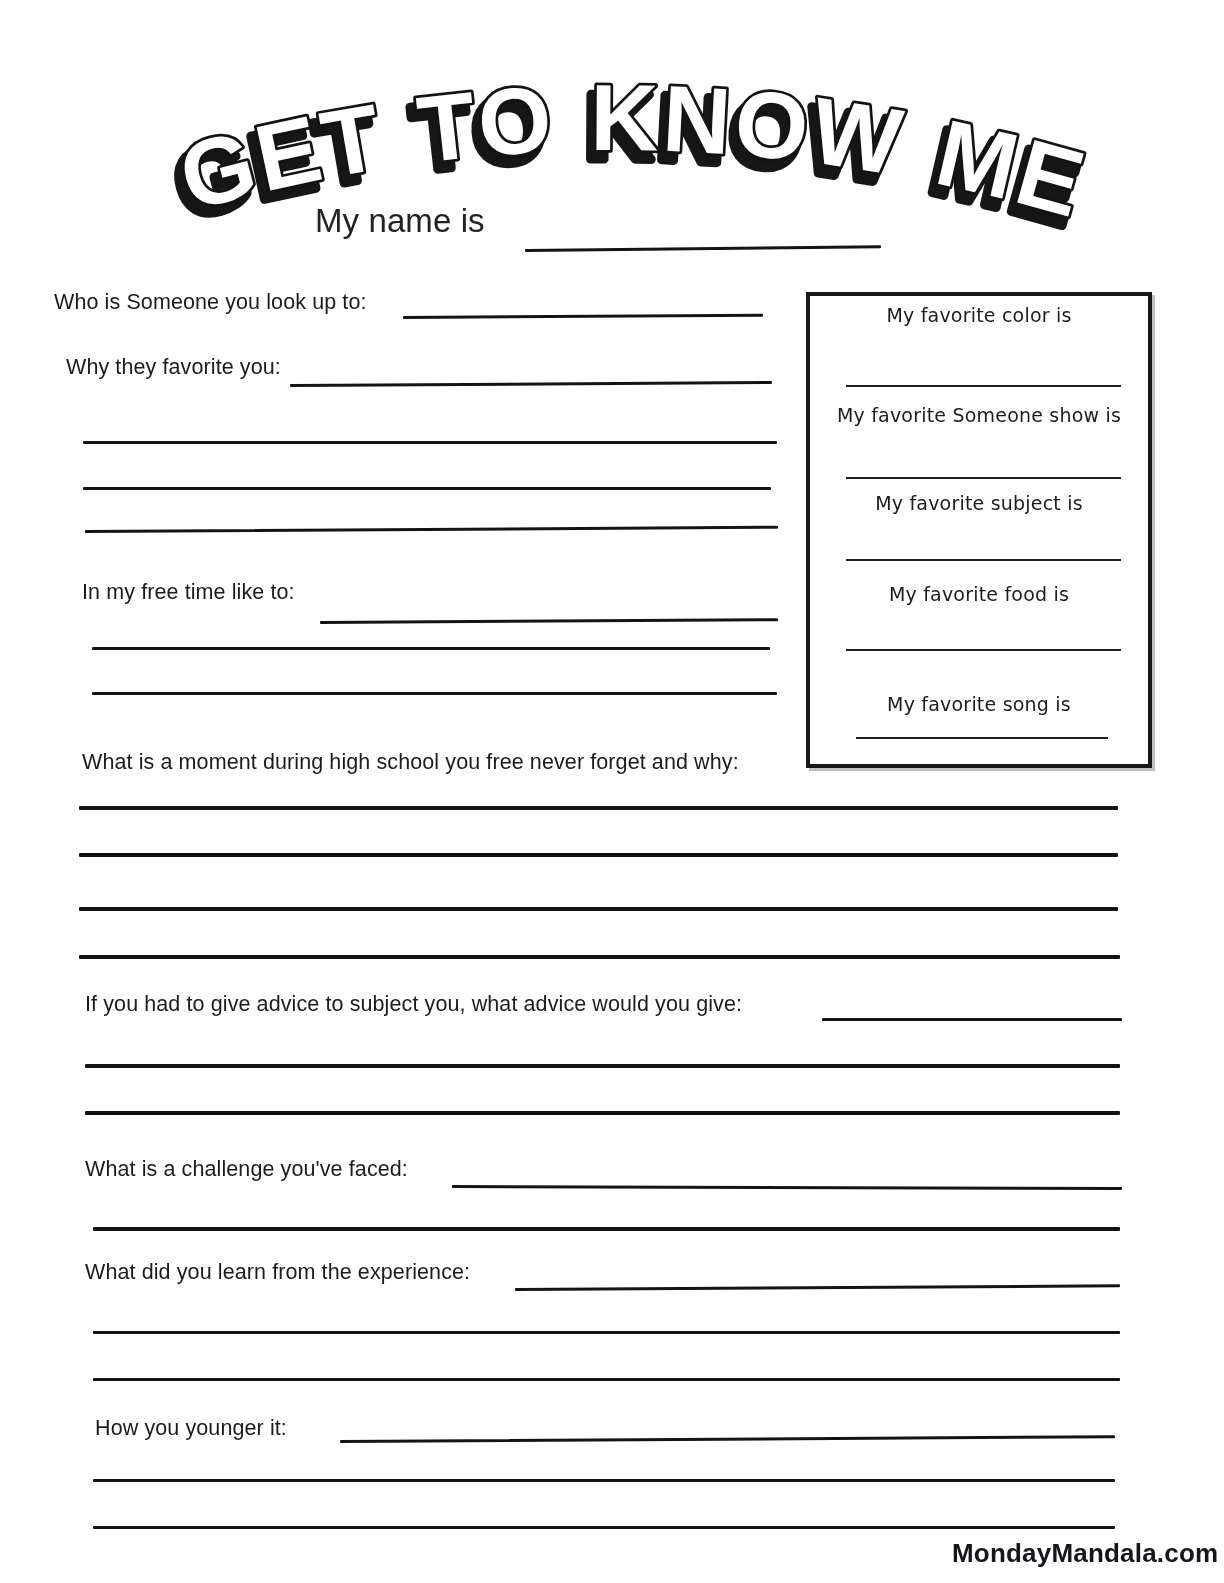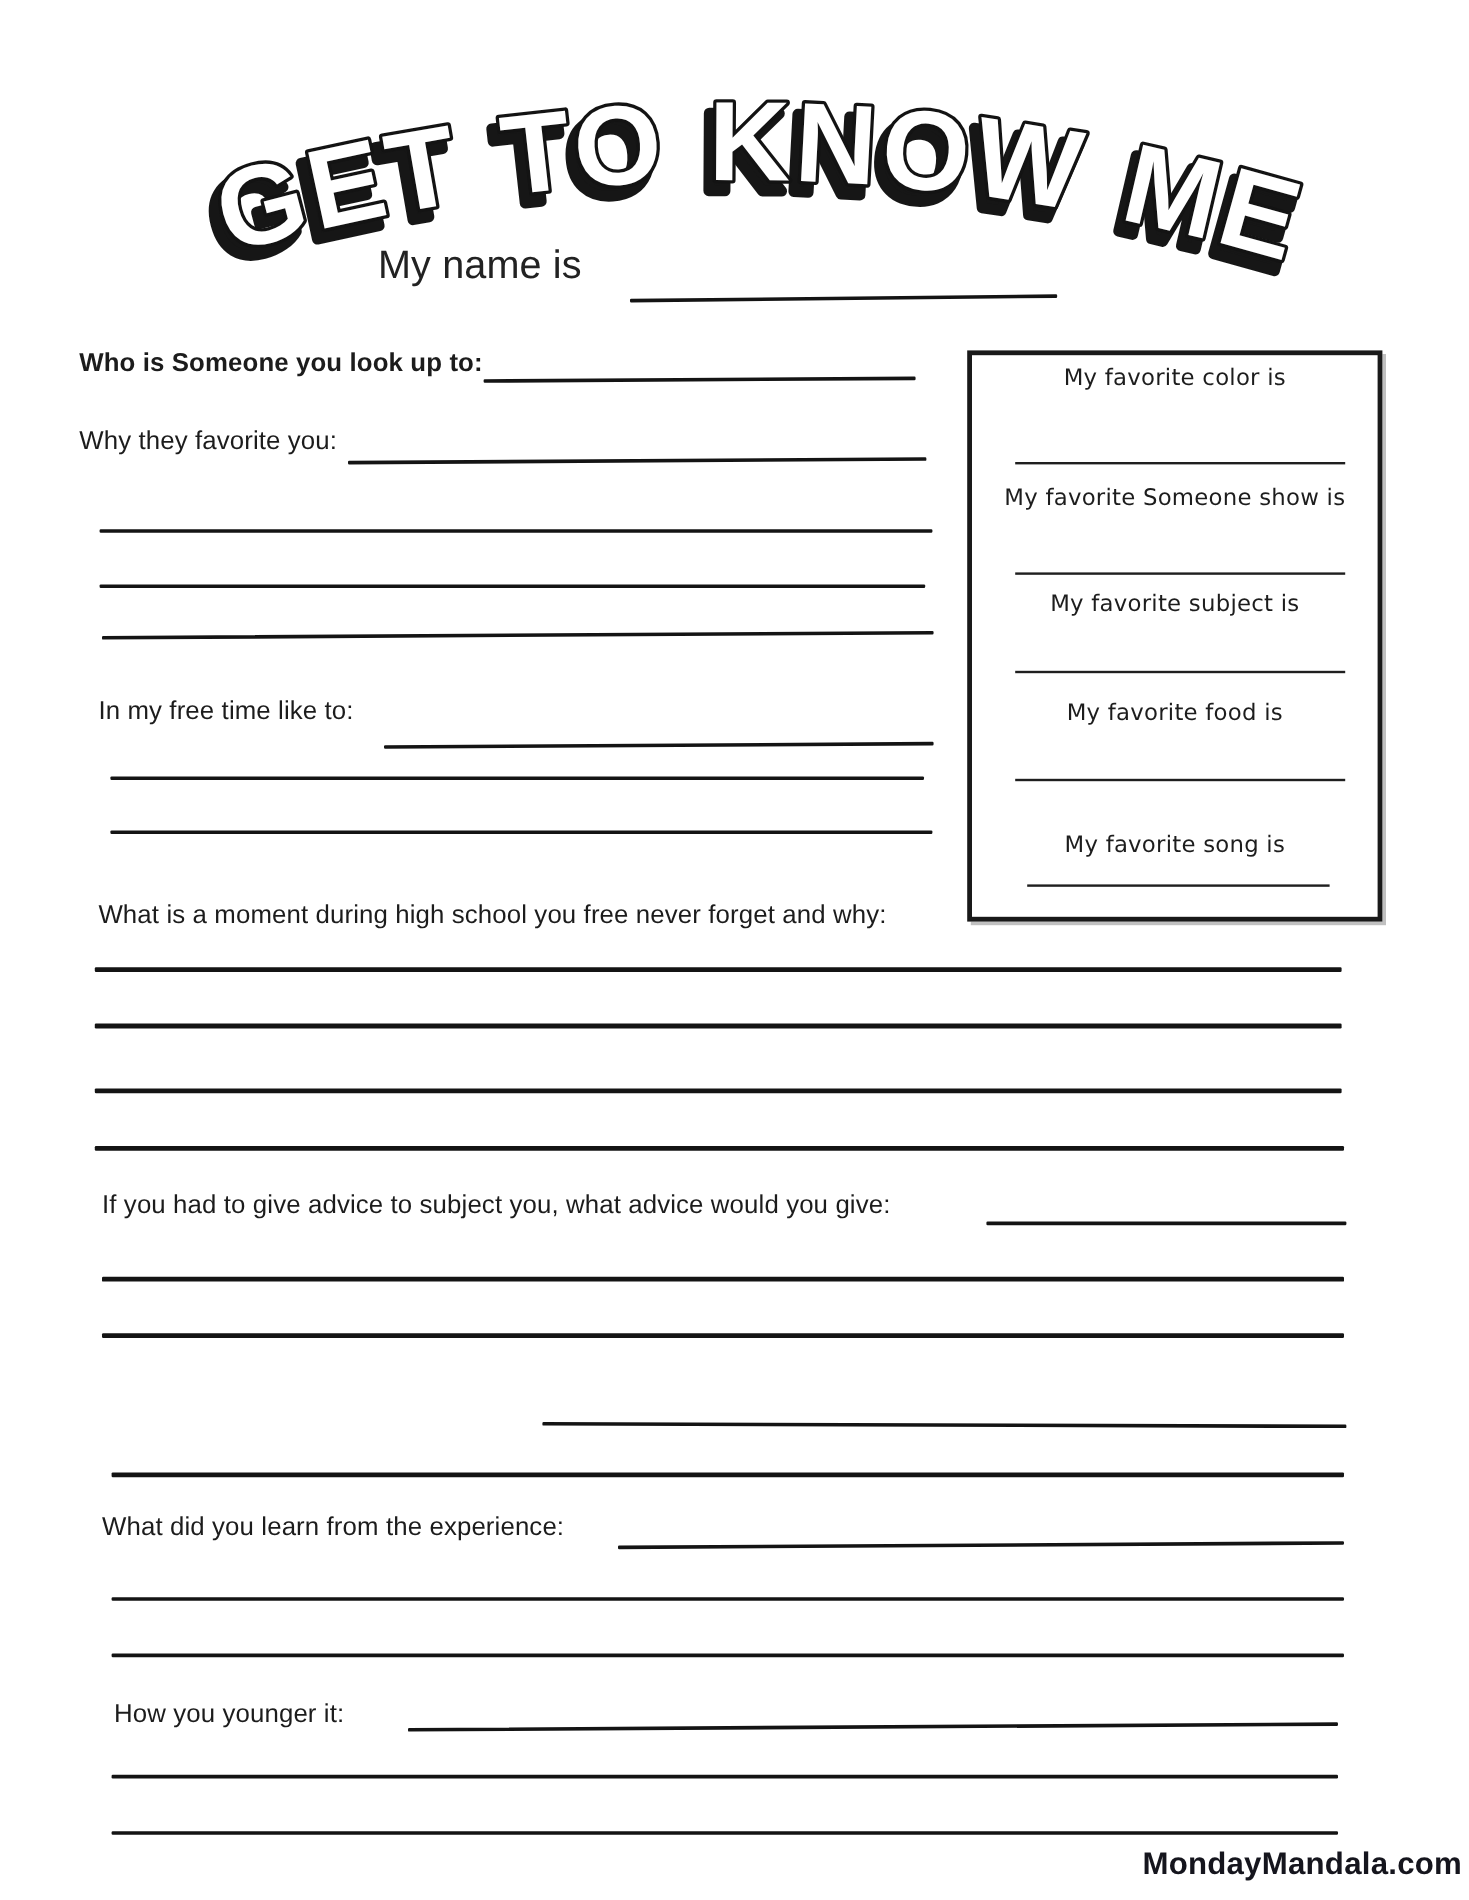--- a/index.html
+++ b/index.html
@@ -38,21 +38,21 @@
       <textPath href="#arcPath" startOffset="6">GET TO KNOW ME</textPath>
     </text>
     <text class="title-text title-main">
       <textPath href="#arcPath" startOffset="6">GET TO KNOW ME</textPath>
     </text>
   </svg>
 
   <div class="label name-label" style="left:315px;top:202px;">My name is</div>
   <div class="rule t-up2" style="left:525px;top:249px;width:356px;"></div>
 
-  <div class="label" style="left:66px;top:290px;font-weight:bold;">Who is Someone you look up to:</div>
+  <div class="label" style="left:54px;top:290px;">Who is Someone you look up to:</div>
   <div class="rule t-up" style="left:403px;top:316px;width:360px;"></div>
 
   <div class="label" style="left:66px;top:355px;">Why they favorite you:</div>
   <div class="rule t-up" style="left:290px;top:384px;width:482px;"></div>
   <div class="rule" style="left:83px;top:441px;width:694px;"></div>
   <div class="rule" style="left:83px;top:487px;width:688px;"></div>
   <div class="rule t-up" style="left:85px;top:530px;width:693px;"></div>
 
   <div class="label" style="left:82px;top:580px;">In my free time like to:</div>
   <div class="rule t-up" style="left:320px;top:621px;width:458px;"></div>
@@ -76,20 +76,21 @@
   <div class="rule thick" style="left:79px;top:806px;width:1039px;"></div>
   <div class="rule thick" style="left:79px;top:853px;width:1039px;"></div>
   <div class="rule thick" style="left:79px;top:907px;width:1039px;"></div>
   <div class="rule thick" style="left:79px;top:955px;width:1041px;"></div>
 
   <div class="label" style="left:85px;top:992px;">If you had to give advice to subject you, what advice would you give:</div>
   <div class="rule" style="left:822px;top:1018px;width:300px;"></div>
   <div class="rule thick" style="left:85px;top:1064px;width:1035px;"></div>
   <div class="rule thick" style="left:85px;top:1111px;width:1035px;"></div>
 
+  <div class="label" style="left:85px;top:1157px;">What is a challenge you've faced:</div>
   <div class="rule t-dn" style="left:452px;top:1185px;width:670px;"></div>
   <div class="rule thick" style="left:93px;top:1227px;width:1027px;"></div>
 
   <div class="label" style="left:85px;top:1260px;">What did you learn from the experience:</div>
   <div class="rule t-up" style="left:515px;top:1288px;width:605px;"></div>
   <div class="rule" style="left:93px;top:1331px;width:1027px;"></div>
   <div class="rule" style="left:93px;top:1378px;width:1027px;"></div>
 
   <div class="label" style="left:95px;top:1416px;">How you younger it:</div>
   <div class="rule t-up" style="left:340px;top:1440px;width:775px;"></div>

